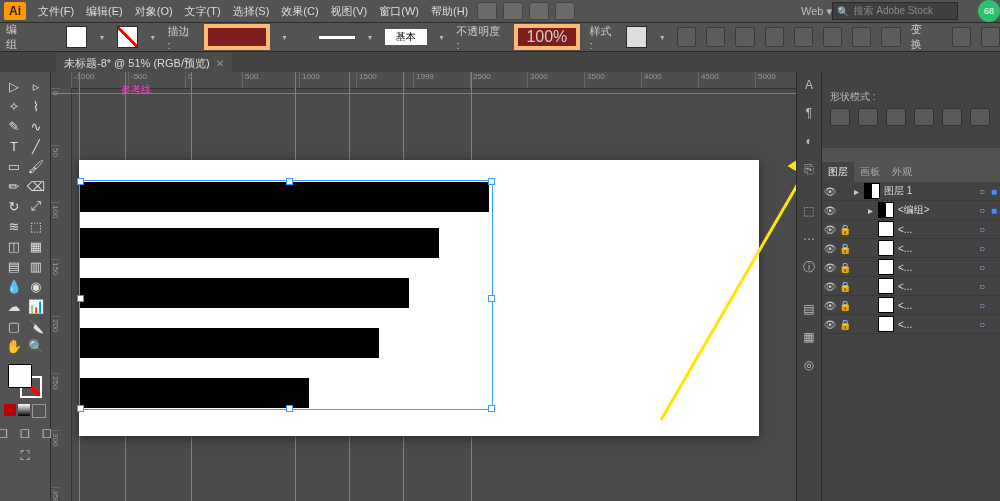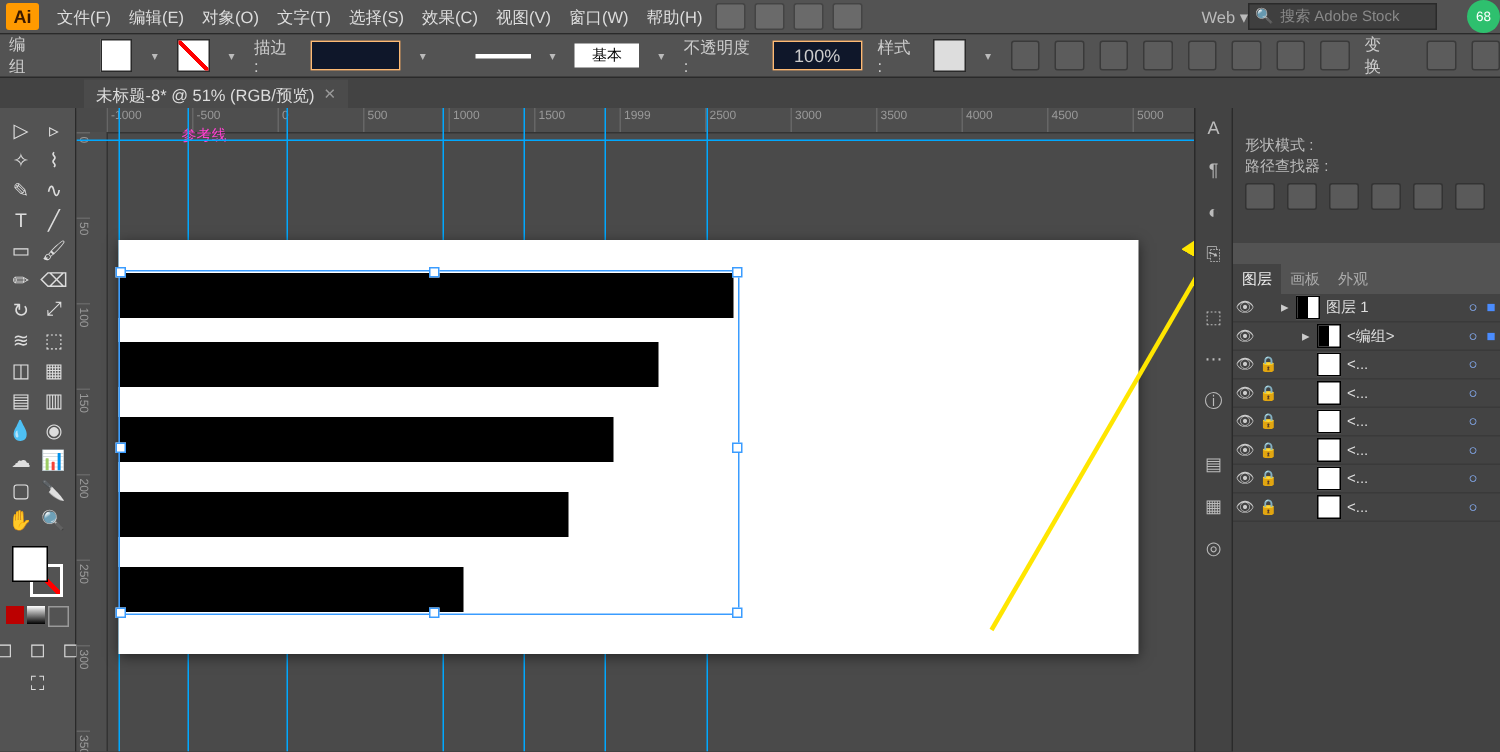--- a/index.html
+++ b/index.html
@@ -5,21 +5,21 @@
 html,body{margin:0;padding:0;width:1000px;height:501px;background:#323232;font-family:"Microsoft YaHei",Arial,sans-serif;font-size:11px;color:#ccc;overflow:hidden;user-select:none}
 .top-menu{height:22px;background:#535353;display:flex;align-items:center;padding-left:4px;border-bottom:1px solid #2a2a2a}
 .ai-logo{width:22px;height:18px;background:#ff9a00;color:#3a1900;display:flex;align-items:center;justify-content:center;font-weight:bold;font-size:12px;border-radius:2px;margin-right:6px}
 .menu-item{padding:2px 6px;color:#ddd;cursor:default}
 .menu-spacer{flex:1}
 .menu-ico{width:18px;height:16px;margin:0 3px;background:#6a6a6a;border:1px solid #444;border-radius:2px}
 .web-label{color:#bbb;}
 .search-box{width:120px;height:16px;background:#3f3f3f;border:1px solid #2a2a2a;display:flex;align-items:center;padding-left:4px;color:#888;font-size:10px}
 .avatar{width:22px;height:22px;border-radius:50%;background:#2ec06e;color:#fff;display:flex;align-items:center;justify-content:center;font-size:9px;font-weight:normal;margin-left:20px}
 .opt-bar{height:28px;background:#535353;display:flex;align-items:center;padding-left:6px;gap:10px;border-bottom:1px solid #2a2a2a}
-.opt-input{width:60px;height:18px;background:#0f172a;border:1px solid #fdba74;display:flex;align-items:center;justify-content:center;color:#ccc;font-size:12px}
+.opt-input{width:60px;height:18px;background:#7f1d1d;border:4px solid #fdba74;display:flex;align-items:center;justify-content:center;color:#ccc;font-size:16px}
 .opt-swatch{width:20px;height:20px;background:#fff;border:1px solid #2a2a2a;position:relative}
 .opt-swatch.none:after{content:"";position:absolute;inset:0;background:linear-gradient(45deg,transparent 45%,red 45%,red 55%,transparent 55%)}
 .opt-label{color:#ccc;font-size:11px}
 .stroke-prev{width:38px;height:3px;background:#fff}
 .basic-btn{width:44px;height:16px;background:#fff;color:#000;display:flex;align-items:center;justify-content:center;font-size:10px}
 .dd{width:10px;height:14px;display:flex;align-items:center;justify-content:center;color:#bbb;font-size:8px}
 .sm-ico{width:18px;height:18px;background:#5c5c5c;border:1px solid #3a3a3a;border-radius:2px}
 .tab-bar{height:22px;background:#434343;display:flex;align-items:center;padding-left:56px}
 .tab{padding:3px 8px;background:#4b4b4b;color:#ddd;font-size:11px;display:flex;align-items:center;gap:6px}
 .tab .x{color:#999;font-size:10px}
@@ -284,21 +284,20 @@
     <div class="ic">⋯</div>
     <div class="ic">ⓘ</div>
     <div class="ic" style="margin-top:14px">▤</div>
     <div class="ic">▦</div>
     <div class="ic">◎</div>
   </div>
 
   <div class="panels">
     <div class="panel-body">
       <div class="pf-lbl">形状模式 :</div>
-      <div class="pf-lbl">路径查找器 :</div>
       <div class="pf-row">
         <div class="pf-ico"></div>
         <div class="pf-ico"></div>
         <div class="pf-ico"></div>
         <div class="pf-ico"></div>
         <div class="pf-ico"></div>
         <div class="pf-ico"></div>
       </div>
     </div>
     <div class="panel-tabs" style="margin-top:14px">

